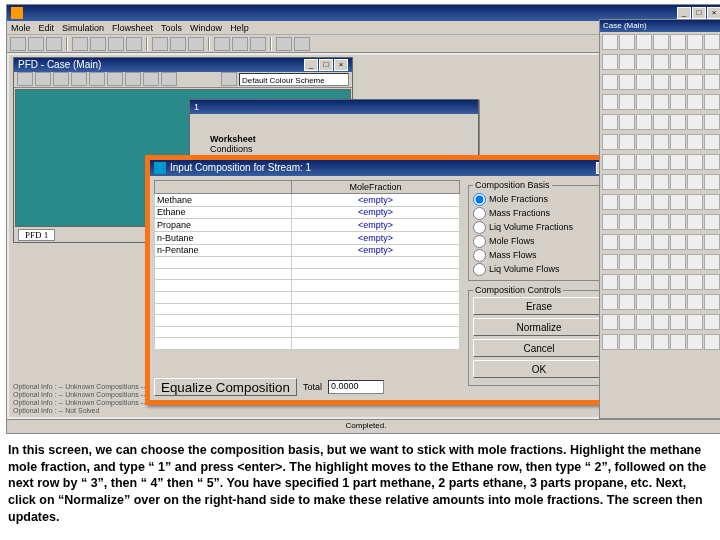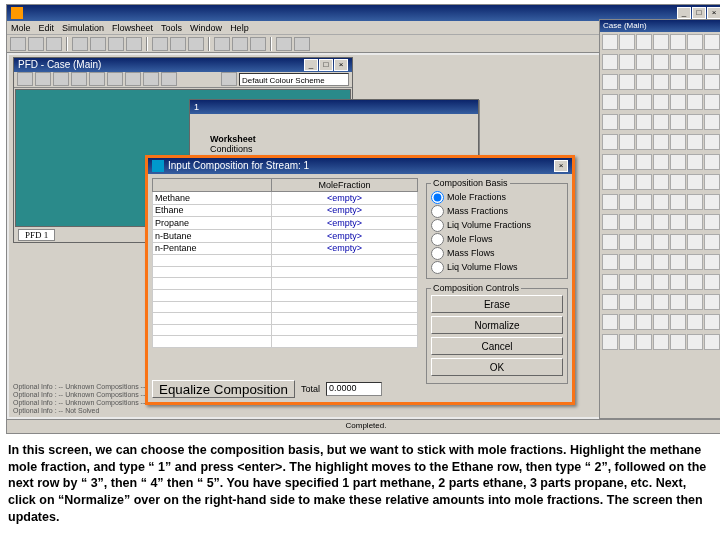--- a/index.html
+++ b/index.html
@@ -39,21 +39,21 @@
   
   .ws-window { position:absolute; left:180px; top:44px; width:290px; height:60px; background:#d4d0c8; border:1px solid #666; box-shadow:1px 1px 0 #888; }
   .ws-title { background:linear-gradient(#0b246a,#365ea0); color:#fff; height:14px; font-size:9px; padding:0 4px; line-height:14px; }
   .ws-body { padding:20px; font-size:9px; display:flex; gap:6px; }
   .ws-left { width:70px; }
   .ws-right { flex:1; font-size:8px;margin-top:48px; }
   .ws-right .lbl { font-weight:bold; font-size:8px; }
   .ws-right .em { color:#c00; font-size:8px; }
 
   
-  .dlg { position:absolute; left:136px; top:100px; width:430px; height:250px; background:#d4d0c8; border:3px solid #f97316; box-shadow:2px 2px 3px rgba(0,0,0,0.4); }
+  .dlg { position:absolute; left:136px; top:100px; width:474px; height:250px; background:#d4d0c8; border:5px solid #f97316; box-shadow:2px 2px 3px rgba(0,0,0,0.4); }
   .dlg .titlebar { height:16px; }
   .dlg-body { display:flex; height:calc(100% - 40px); }
   .dlg-left { flex:1; padding:4px; }
   .dlg-right { width:150px; padding:4px; }
 
   .comp-table { width:100%; border:1px solid #888; background:#fff; border-collapse:collapse; font-size:9px; height:170px; }
   .comp-table th { background:#d4d0c8; border:1px solid #888; padding:1px 2px; font-weight:normal; }
   .comp-table td { border:1px solid #ccc; padding:0 2px; height:12px; }
   .comp-table td.v { text-align:center; color:#00a; }
   .comp-table tr.blank td { height:11px; }

